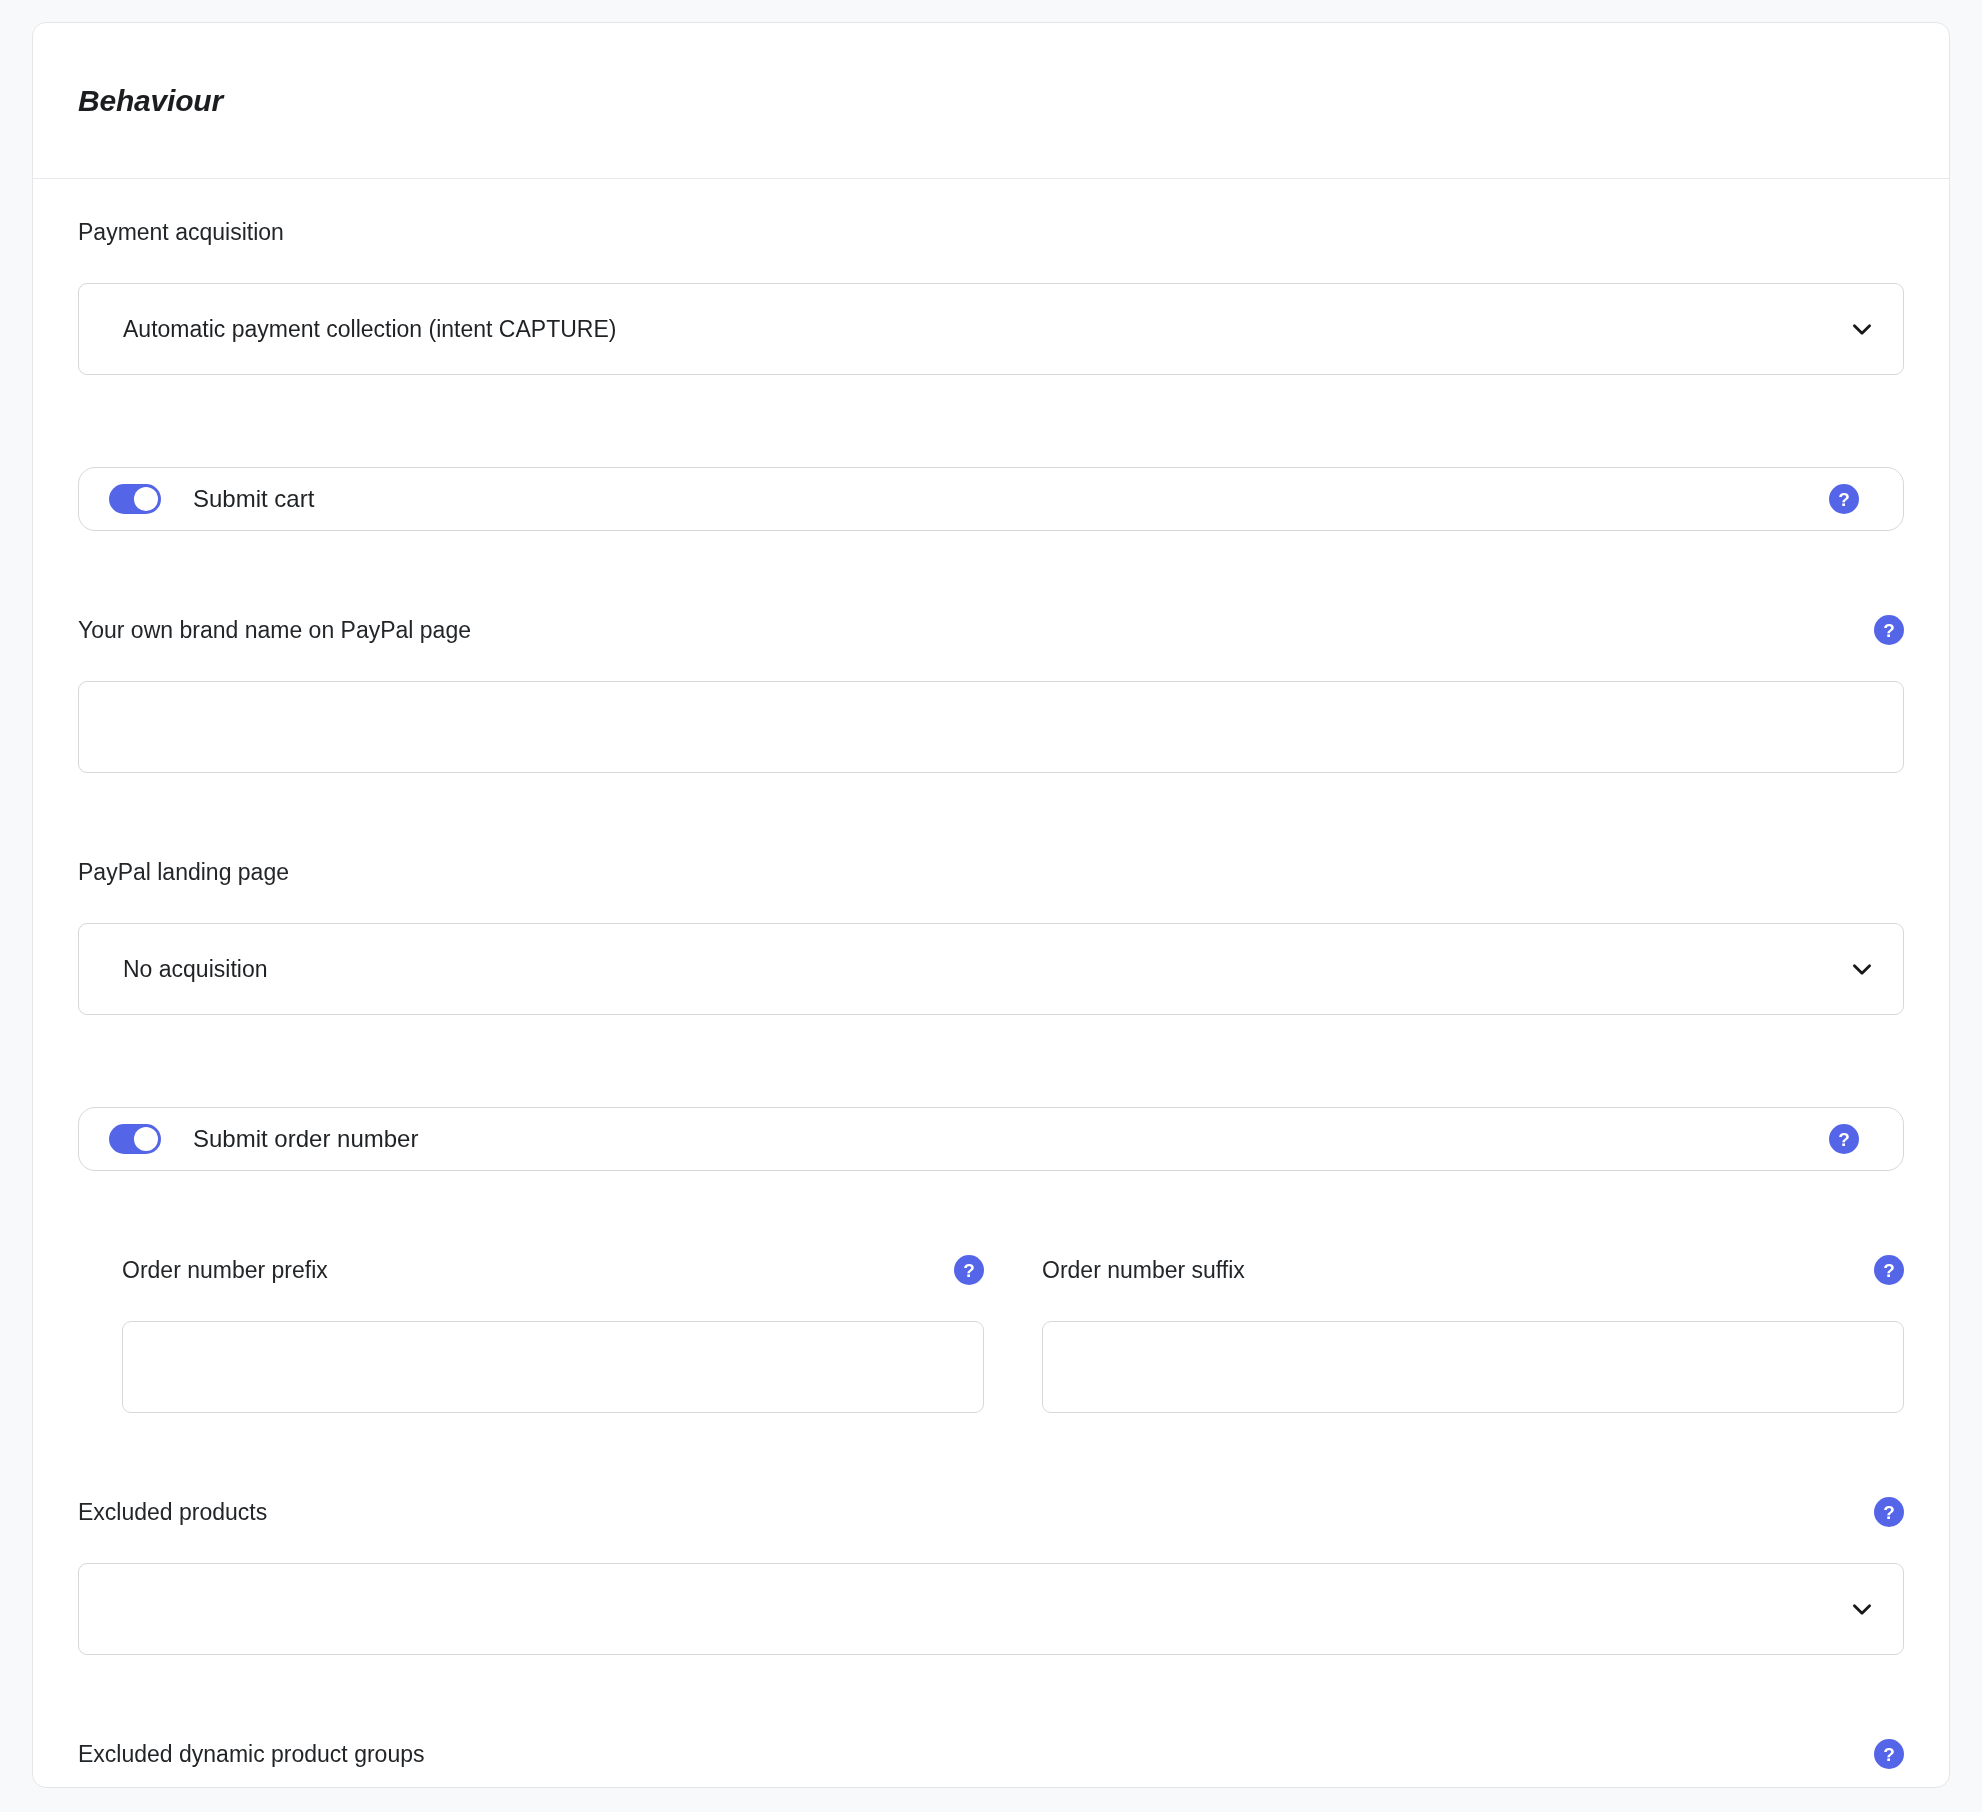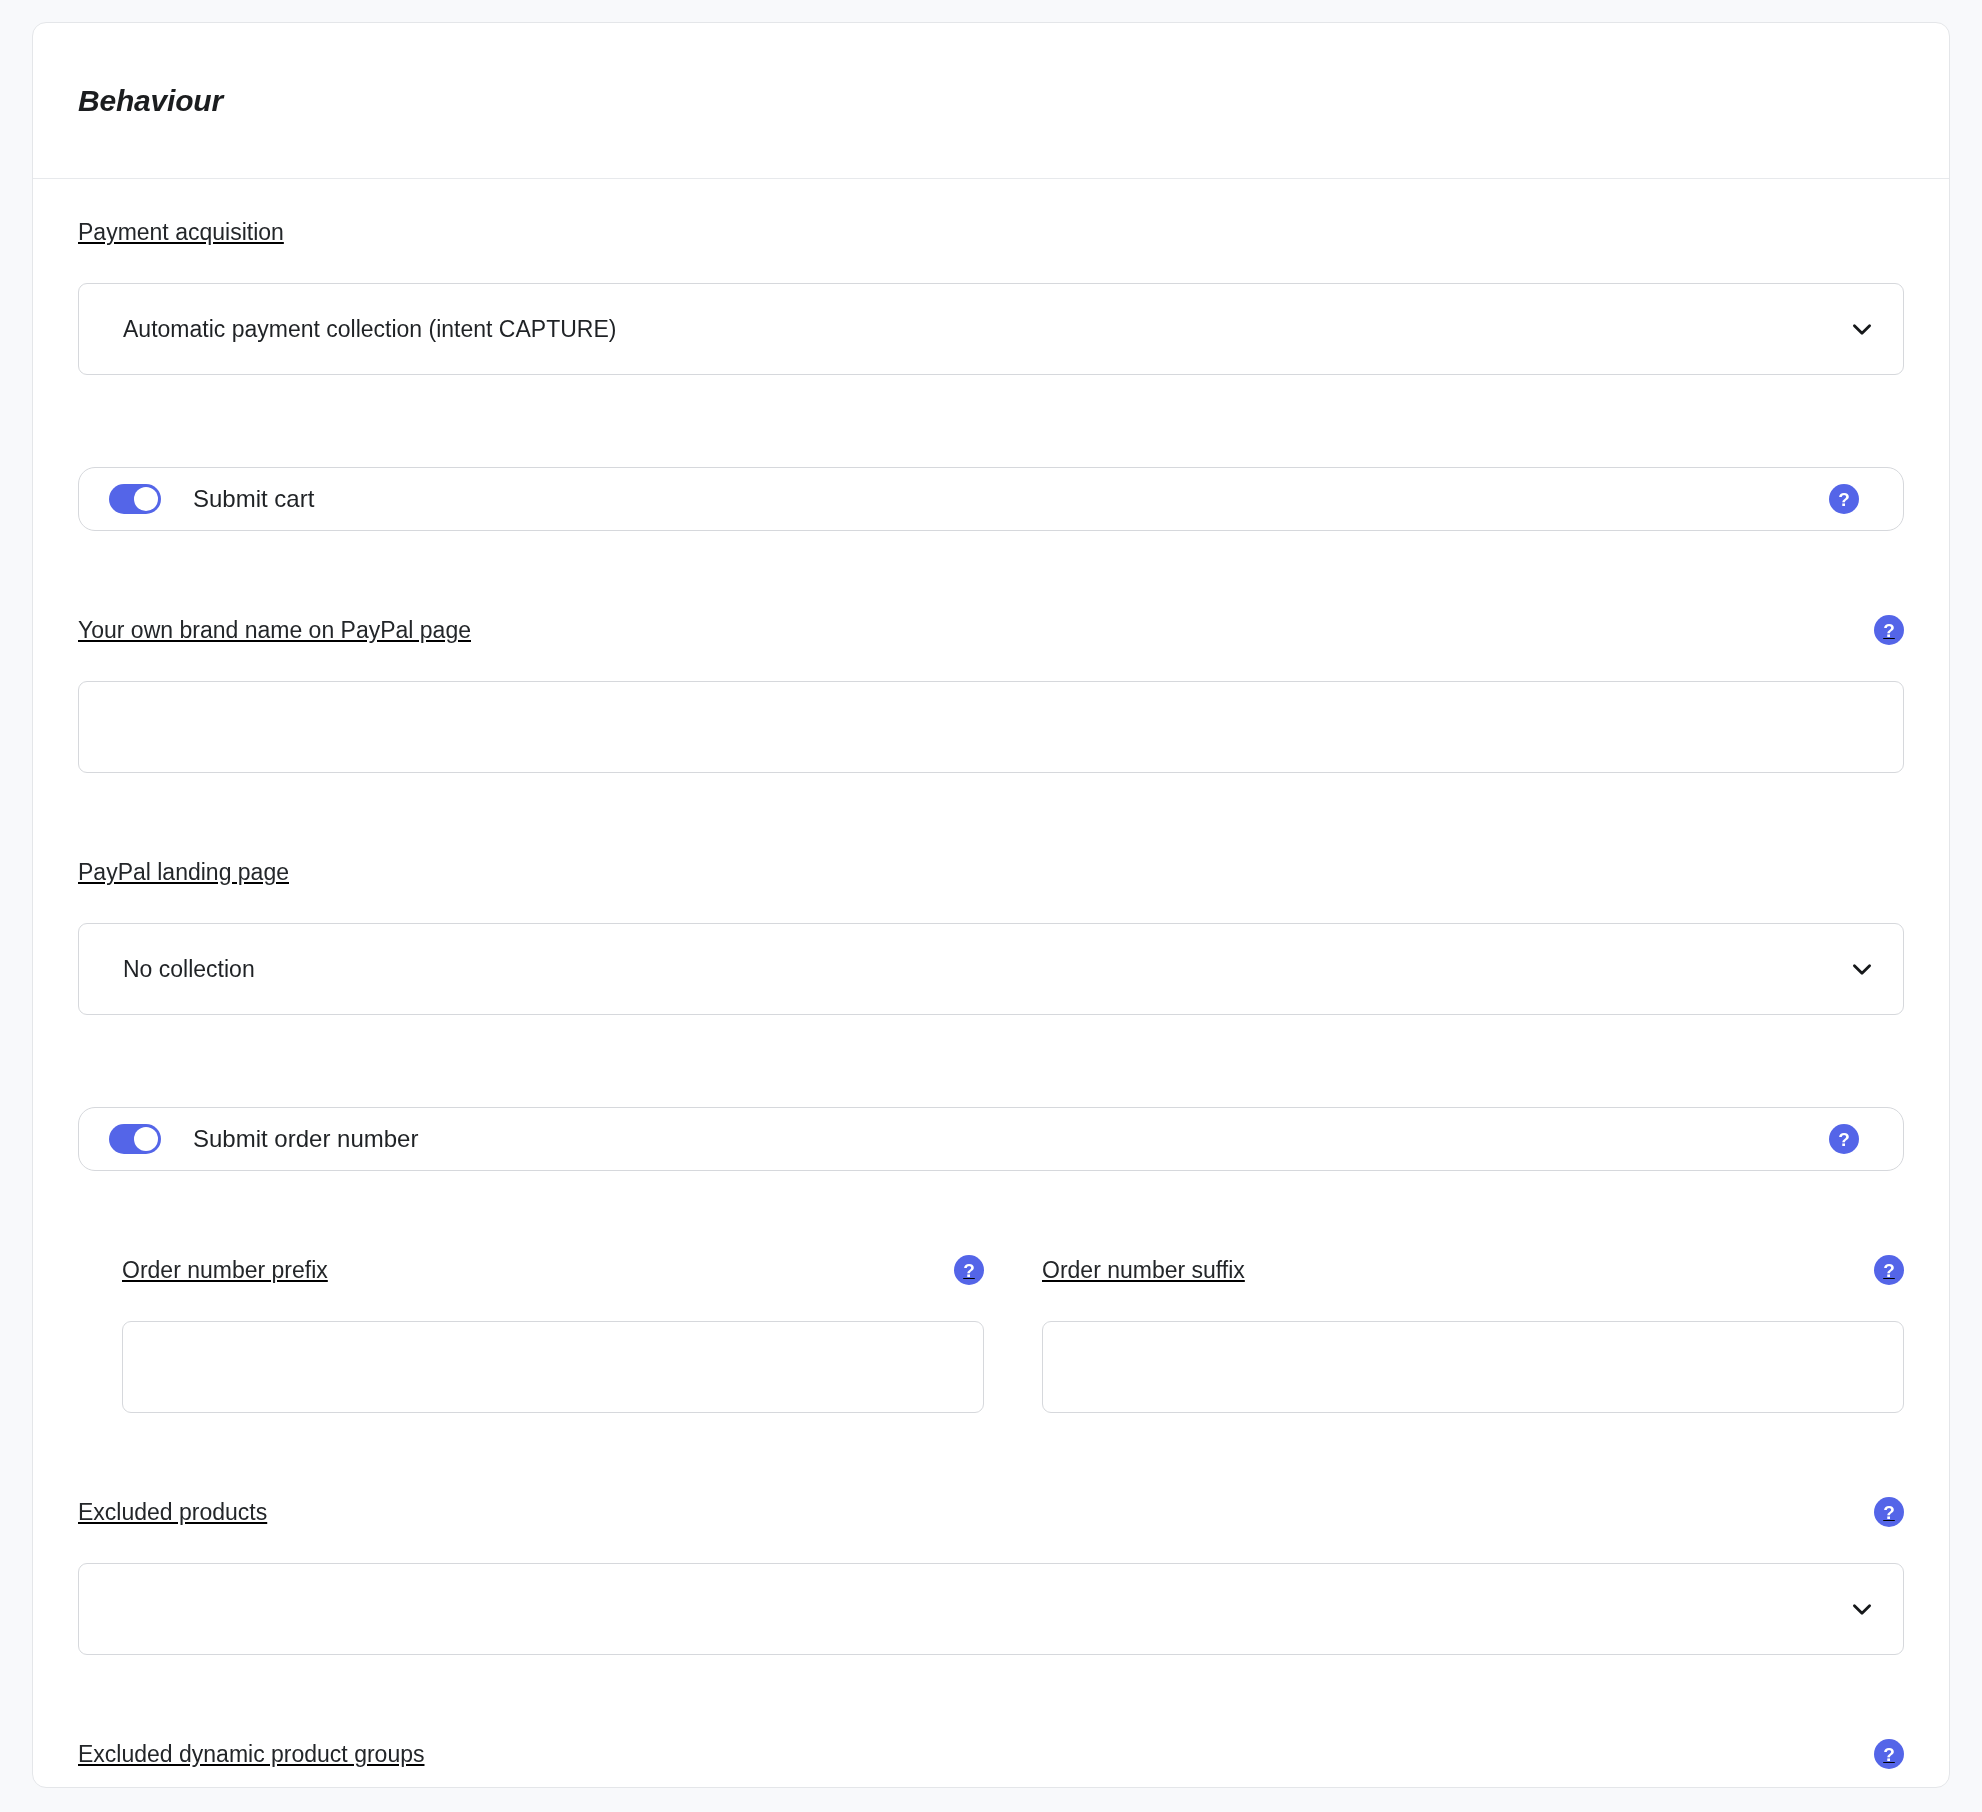--- a/index.html
+++ b/index.html
@@ -54,21 +54,20 @@
   
   .field {
     position: relative;
   }
 
   .field-label-row {
     display: flex;
     align-items: flex-start;
     justify-content: space-between;
     height: 30px;
-    text-decoration: underline;
   }
 
   .field-label {
     font-size: 23px;
     color: #232629;
     line-height: 30px;
   }
 
   .control {
     position: relative;
@@ -224,21 +223,21 @@
       </div>
 
       <div class="gap-c"></div>
 
       <div class="field">
         <div class="field-label-row">
           <span class="field-label">PayPal landing page</span>
         </div>
         <div class="gap-a"></div>
         <div class="control">
-          <span class="control-value">No collection</span>
+          <span class="control-value">No acquisition</span>
           <span class="chev">
             <svg width="26" height="26" viewBox="0 0 24 24" fill="none" stroke="#16181a" stroke-width="2.6" stroke-linecap="round" stroke-linejoin="round">
               <polyline points="5 9 12 16 19 9"></polyline>
             </svg>
           </span>
         </div>
       </div>
 
       <div class="gap-b"></div>
 

